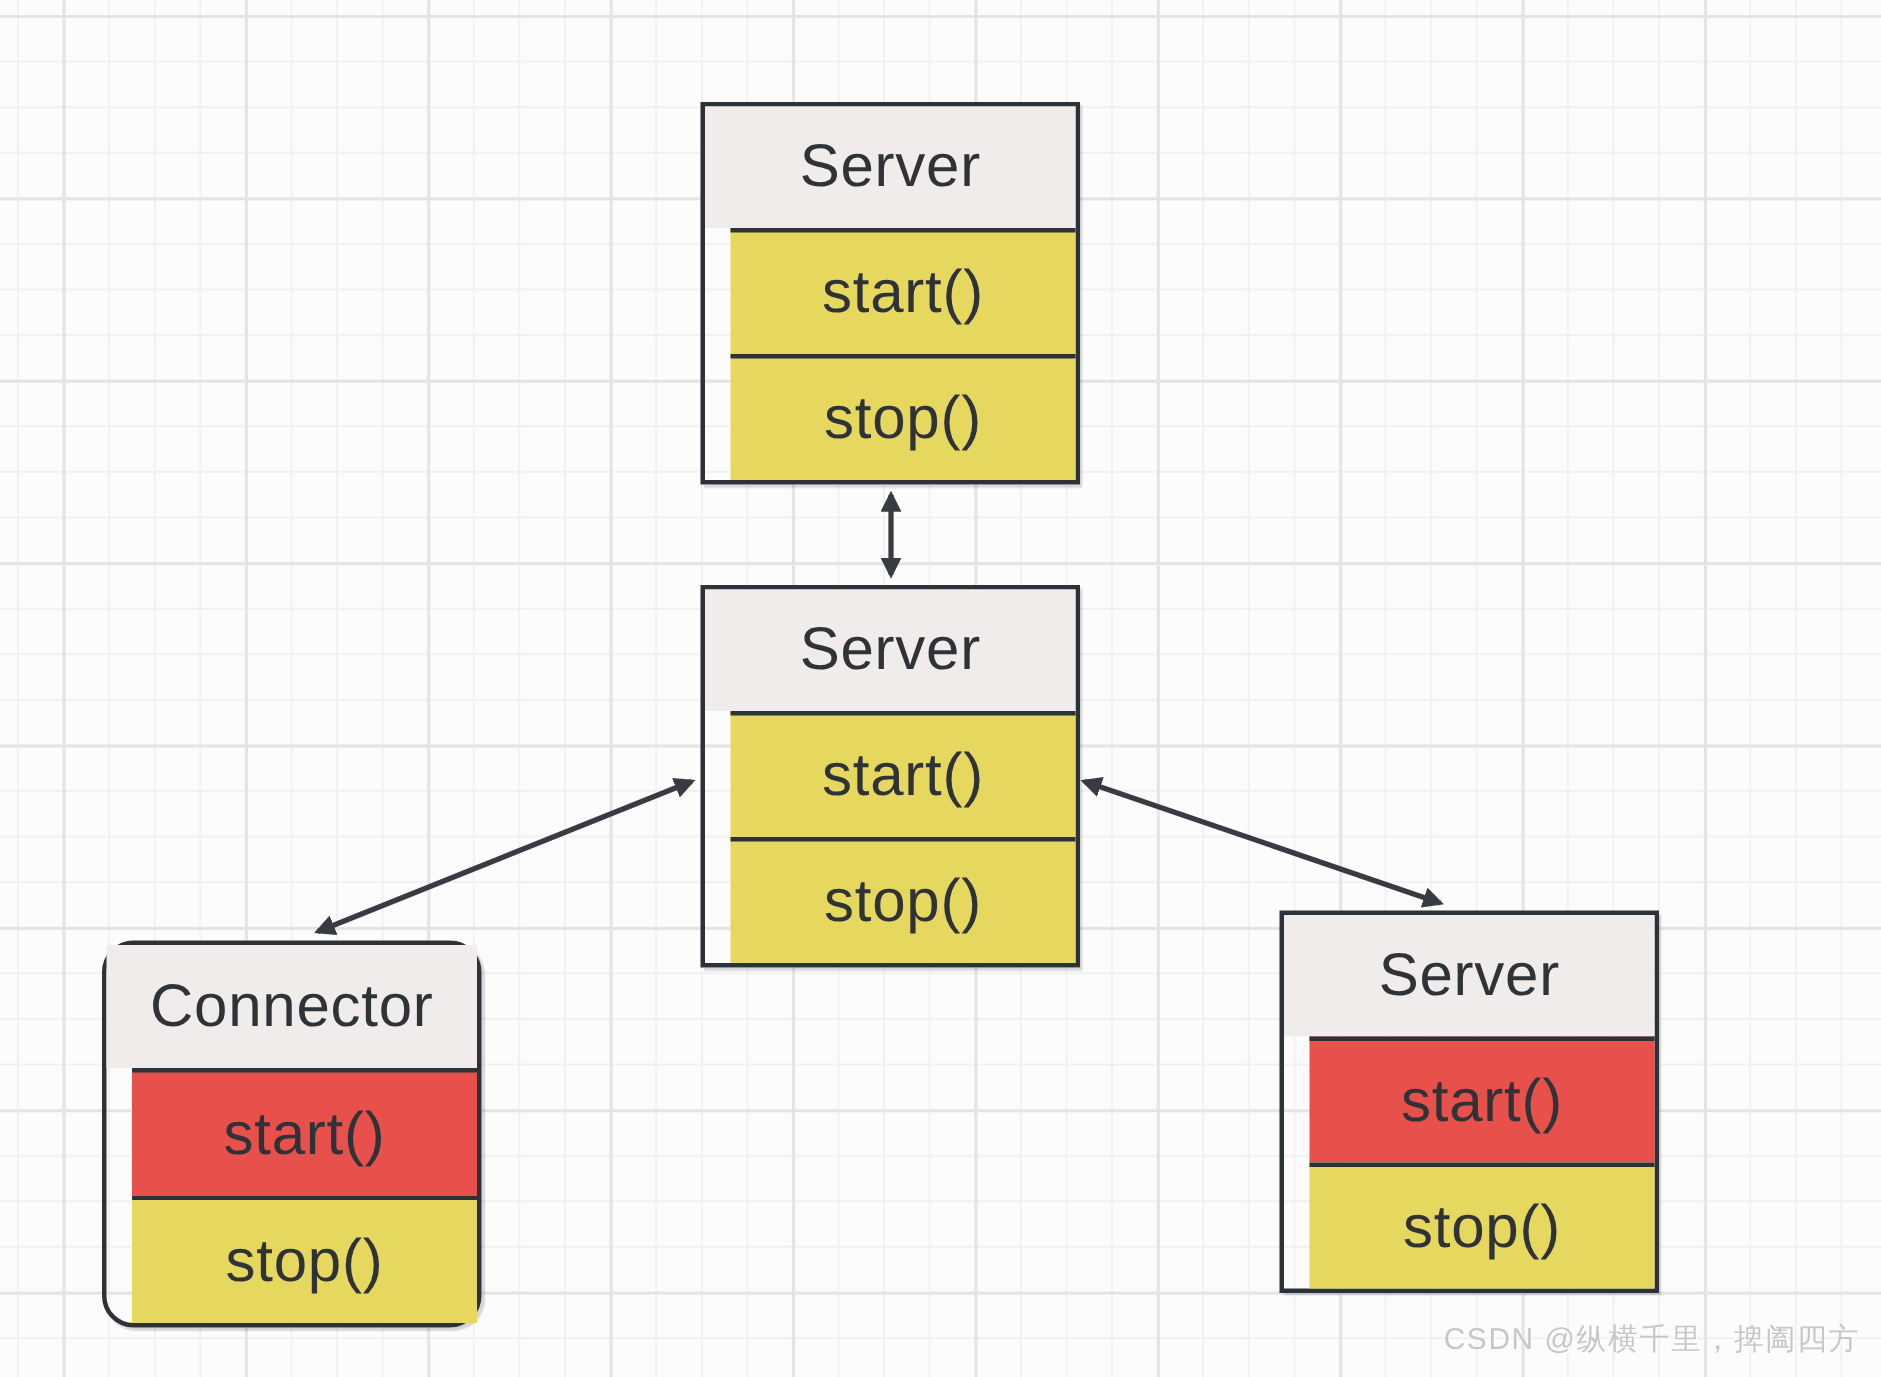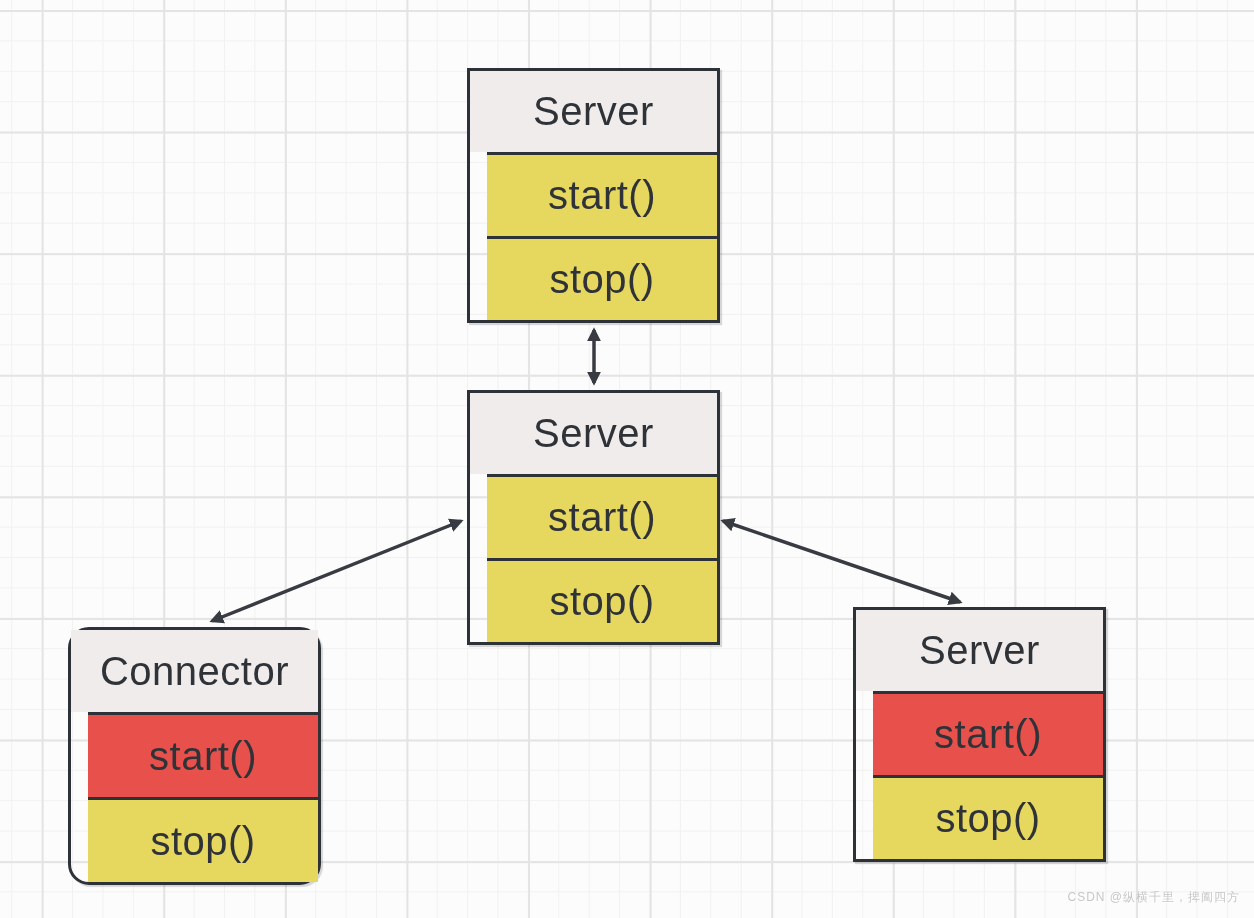--- a/index.html
+++ b/index.html
@@ -59,21 +59,21 @@
     align-items: center;
     justify-content: center;
     overflow: hidden;
   }
   .uml-row + .uml-row { border-top: 3px solid #2d3238; margin-left: 17px; }
 
   .watermark {
     position: absolute;
     right: 14px;
     bottom: 12px;
-    font-size: 12px;
+    font-size: 20px;
     letter-spacing: 1px;
     text-shadow: 1px 1px 0 rgba(255,255,255,0.9);
     white-space: nowrap;
   }
 </style>
 </head>
 <body>
 
 <div class="canvas">
 

